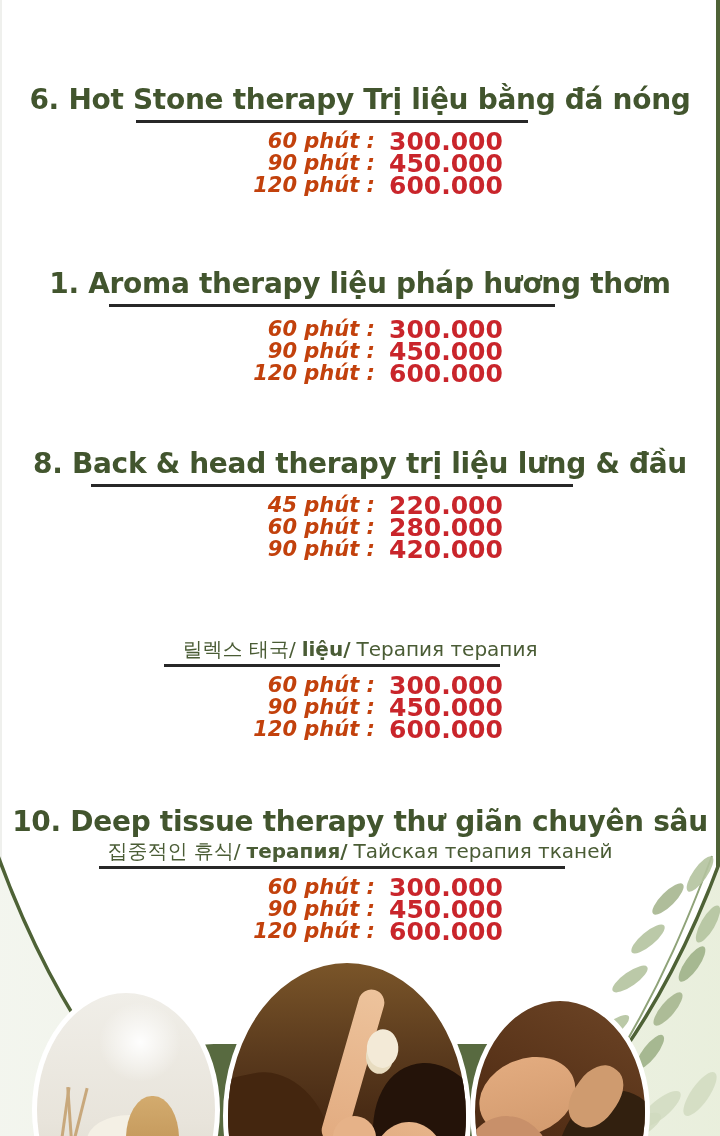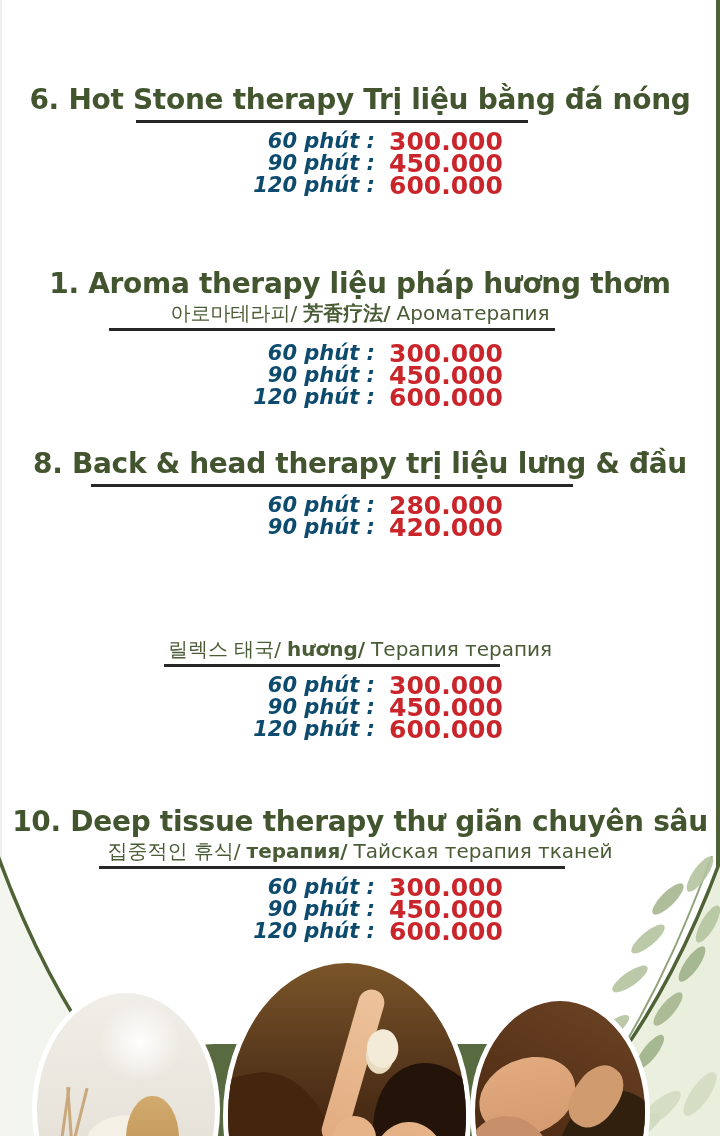--- a/index.html
+++ b/index.html
@@ -35,21 +35,21 @@
   .s9 .underline{width:336px;}
   .s10 .underline{width:466px;}
   .prices{
     position:relative;margin-top:8px;
     width:336px;left:calc(50% - 155px);
   }
   .s7 .prices{margin-top:12px;}
   .price-row{display:flex;line-height:21px;margin-bottom:1px;}
   .dur{
     width:170px;text-align:right;font-size:21px;font-style:italic;
-    font-weight:600;color:#0c4a6e;white-space:pre;
+    font-weight:600;color:#c2410c;white-space:pre;
   }
   .val{
     margin-left:14px;width:150px;text-align:left;font-size:25px;
     font-weight:700;color:#c9252b;
   }
 
   
   #bottom-decor{position:absolute;left:0;top:804px;width:720px;height:332px;z-index:2;}
 
   
@@ -121,23 +121,20 @@
       </div>
       <div class="price-row">
         <span class="dur">120 phút :</span>
         <span class="val">600.000</span>
       </div>
     </div>
   </section>
 
   <section class="menu-section s7" style="top:268px">
     <h2 class="sec-title">1. Aroma therapy liệu pháp hương thơm</h2>
-    <div class="sec-sub">
-      <span class="ko">아로마테라피/</span><span class="zh">芳香疗法/</span><span class="ru">Ароматерапия</span>
-    </div>
     <div class="underline"></div>
     <div class="prices">
       <div class="price-row">
         <span class="dur">60 phút :</span>
         <span class="val">300.000</span>
       </div>
       <div class="price-row">
         <span class="dur">90 phút :</span>
         <span class="val">450.000</span>
       </div>
@@ -146,33 +143,37 @@
         <span class="val">600.000</span>
       </div>
     </div>
   </section>
 
   <section class="menu-section s8" style="top:448px">
     <h2 class="sec-title">8. Back &amp; head therapy trị liệu lưng &amp; đầu</h2>
     <div class="underline"></div>
     <div class="prices">
       <div class="price-row">
+        <span class="dur">45 phút :</span>
+        <span class="val">220.000</span>
+      </div>
+      <div class="price-row">
         <span class="dur">60 phút :</span>
         <span class="val">280.000</span>
       </div>
       <div class="price-row">
         <span class="dur">90 phút :</span>
         <span class="val">420.000</span>
       </div>
     </div>
   </section>
 
   <section class="menu-section s9" style="top:636px">
     <div class="sec-sub">
-      <span class="ko">릴렉스 태국/</span><span class="zh">hương/</span><span class="ru">Терапия терапия</span>
+      <span class="ko">릴렉스 태국/</span><span class="zh">liệu/</span><span class="ru">Терапия терапия</span>
     </div>
     <div class="underline"></div>
     <div class="prices">
       <div class="price-row">
         <span class="dur">60 phút :</span>
         <span class="val">300.000</span>
       </div>
       <div class="price-row">
         <span class="dur">90 phút :</span>
         <span class="val">450.000</span>

